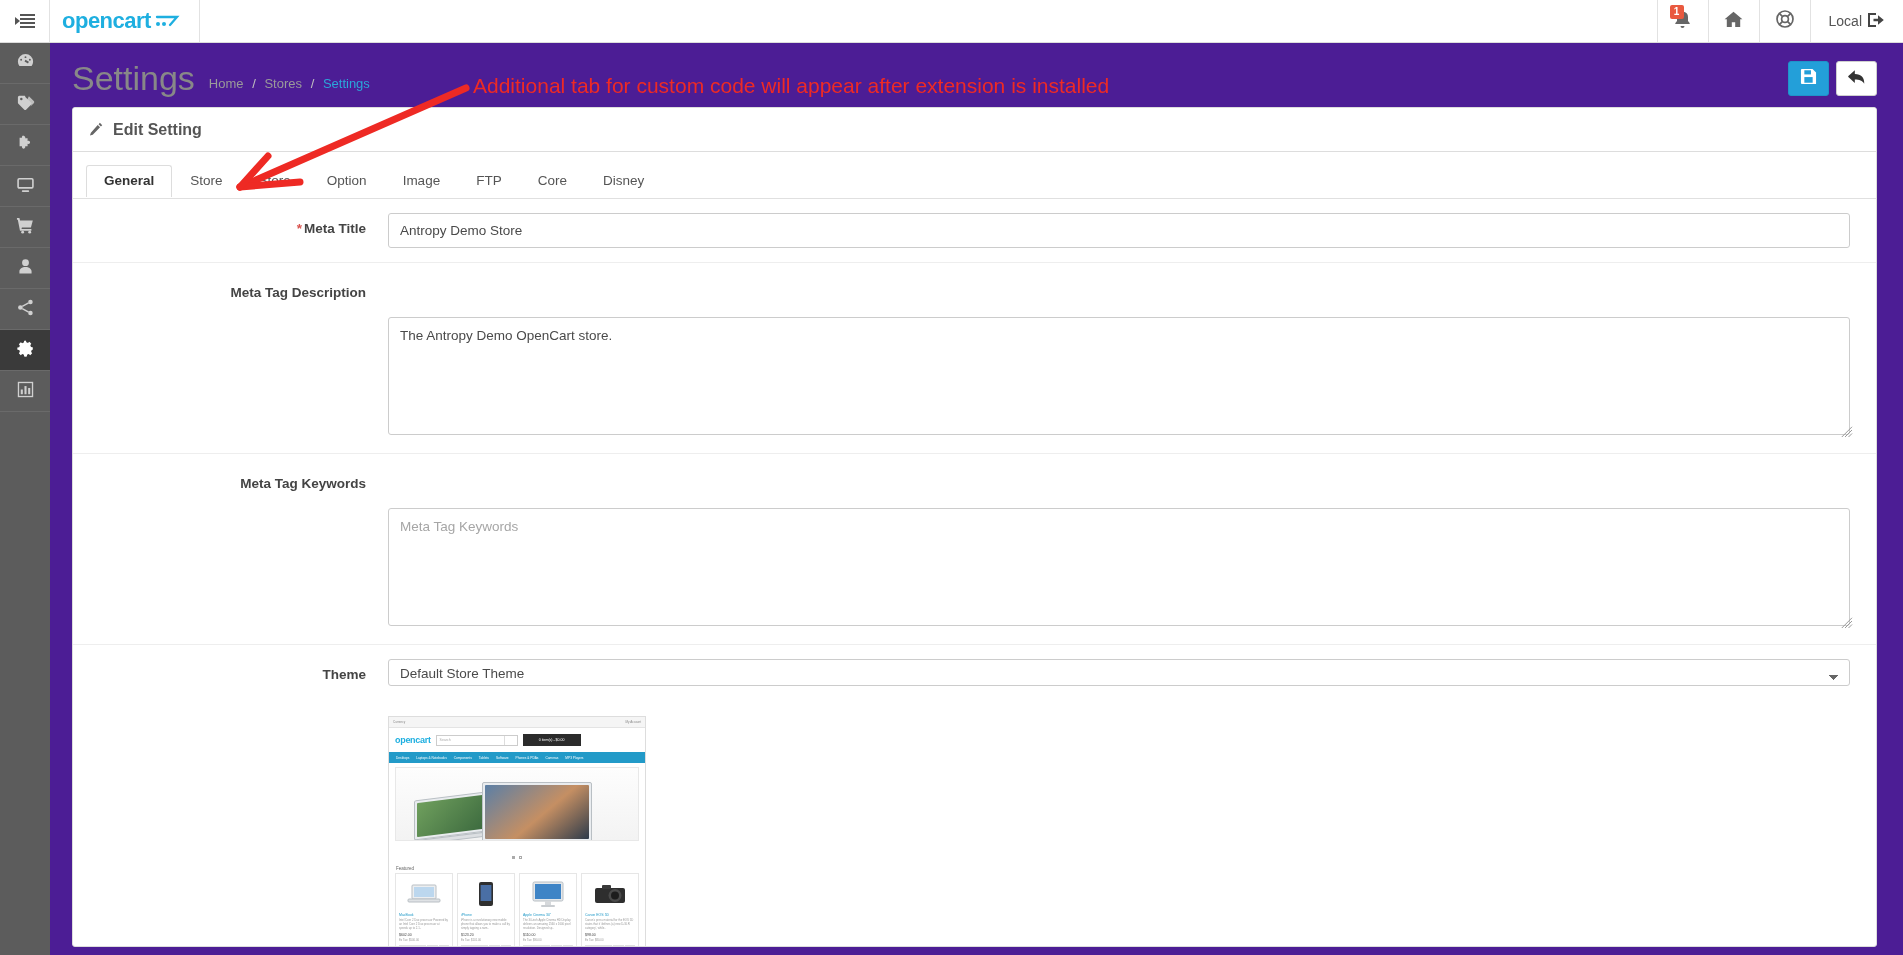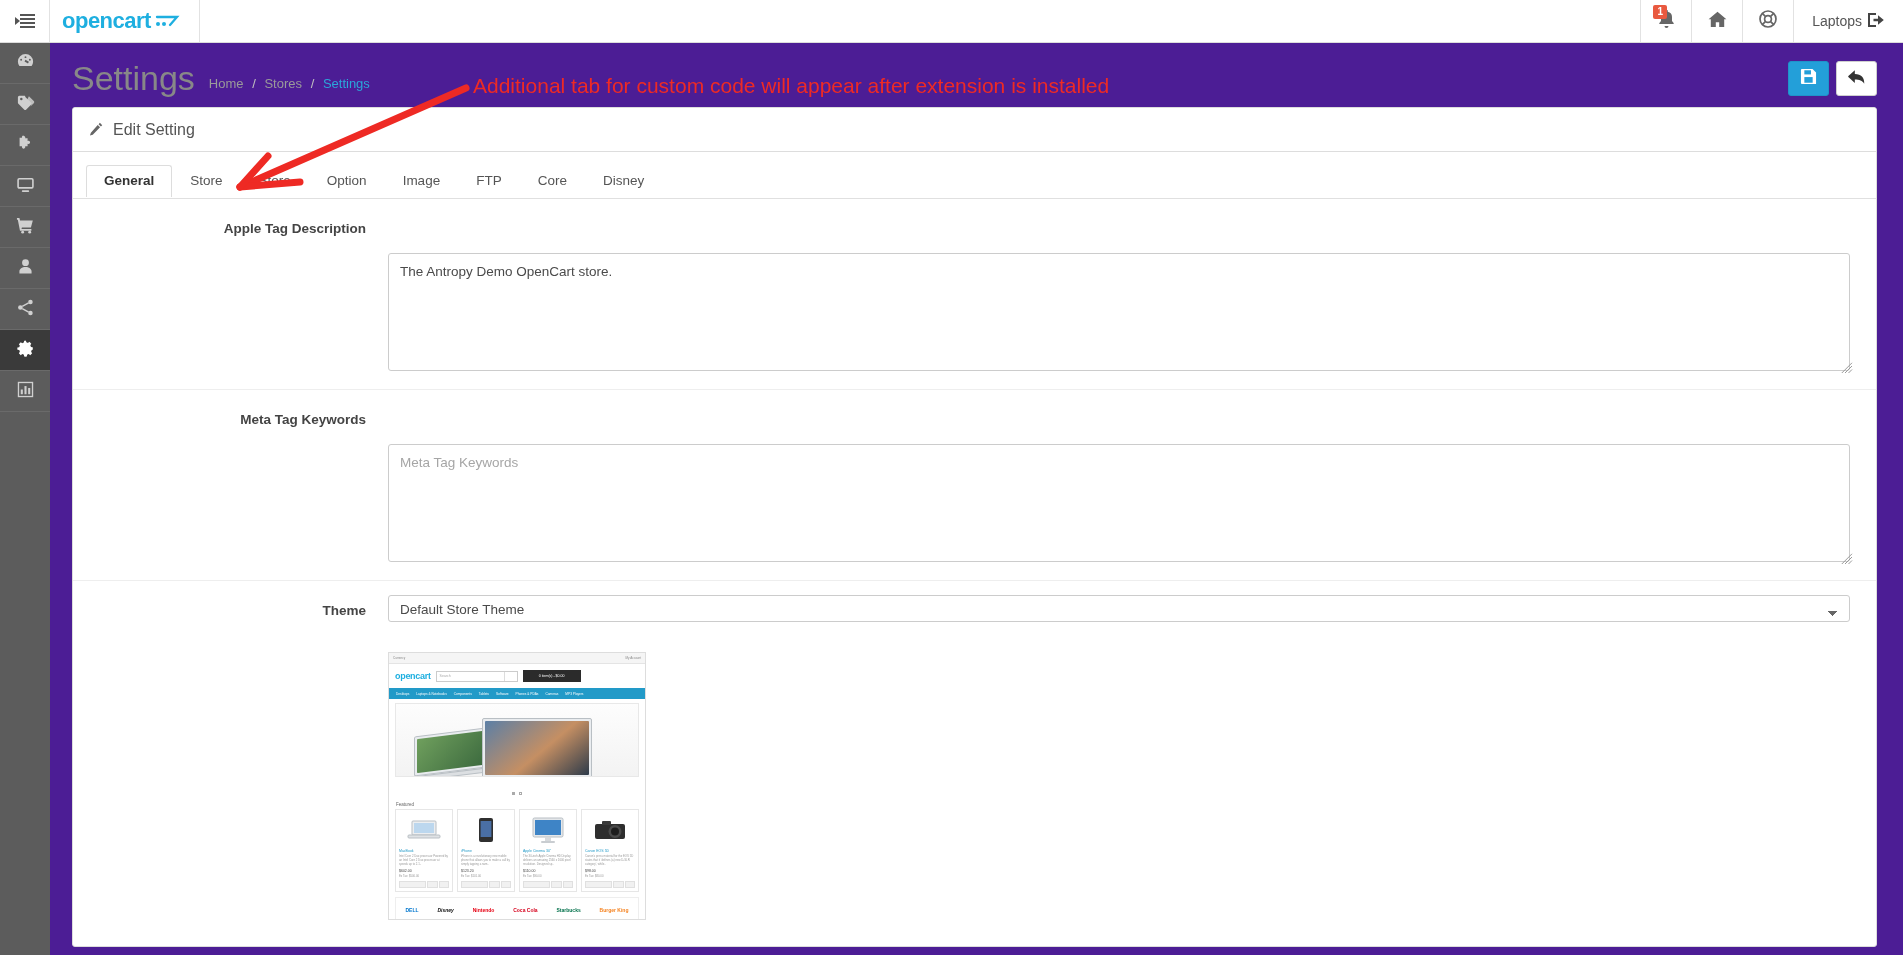--- a/index.html
+++ b/index.html
@@ -129,20 +129,21 @@
     height: 840px;
     overflow: hidden;
   }
   #panel-head {
     height: 44px;
     border-bottom: 1px solid #dddddd;
     display: flex; align-items: center;
     padding-left: 16px;
     font-size: 16px; color: #555555;
     background: #ffffff;
+    font-weight: bold;
   }
   .pencil-icon { margin-right: 9px; color: #666; display: flex; }
 
   
   #tabs {
     display: flex; align-items: flex-start;
     padding: 13px 0 0 13px;
     border-bottom: 1px solid #e0e0e0;
     height: 47px;
   }
@@ -334,21 +335,21 @@
     <span>
       <svg width="18" height="18" viewBox="0 0 18 18" fill="none" stroke="#666" stroke-width="1.7">
         <circle cx="9" cy="9" r="8"></circle>
         <circle cx="9" cy="9" r="3.4"></circle>
         <path d="M3.3 3.3 6.6 6.6M14.7 3.3 11.4 6.6M3.3 14.7 6.6 11.4M14.7 14.7 11.4 11.4"></path>
       </svg>
     </span>
   </div>
 
   <div id="logout-btn">
-    <span>Laptops</span>
+    <span>Local</span>
     <span>
       <svg width="17" height="16" viewBox="0 0 17 16" fill="#444">
         <path d="M0 1h8v2H2v10h6v2H0z"></path>
         <path d="M10 3.2 15.8 8 10 12.8V9.3H5.5V6.7H10z"></path>
       </svg>
     </span>
   </div>
 </div>
 
 <div id="sidebar">
@@ -484,23 +485,31 @@
       <div class="tab active">General</div>
       <div class="tab">Store</div>
       <div class="tab">Store</div>
       <div class="tab">Option</div>
       <div class="tab">Image</div>
       <div class="tab">FTP</div>
       <div class="tab">Core</div>
       <div class="tab">Disney</div>
     </div>
 
-
     <div class="form-row">
-      <div class="form-label">Apple Tag Description</div>
+      <div class="form-label">
+        <span class="req">*</span><span>Meta Title</span>
+      </div>
+      <div class="form-field">
+        <input class="ctl" type="text" value="Antropy Demo Store" style="">
+      </div>
+    </div>
+
+    <div class="form-row">
+      <div class="form-label">Meta Tag Description</div>
       <div class="form-field ta-wrap">
         <textarea class="ctl" style="">The Antropy Demo OpenCart store.</textarea>
         <span class="grip">
           <svg width="12" height="12" viewBox="0 0 12 12" stroke="#9a9a9a" stroke-width="1">
             <path d="M11 4 4 11M11 7.5 7.5 11M11 0.8 0.8 11"></path>
           </svg>
         </span>
       </div>
     </div>
 

